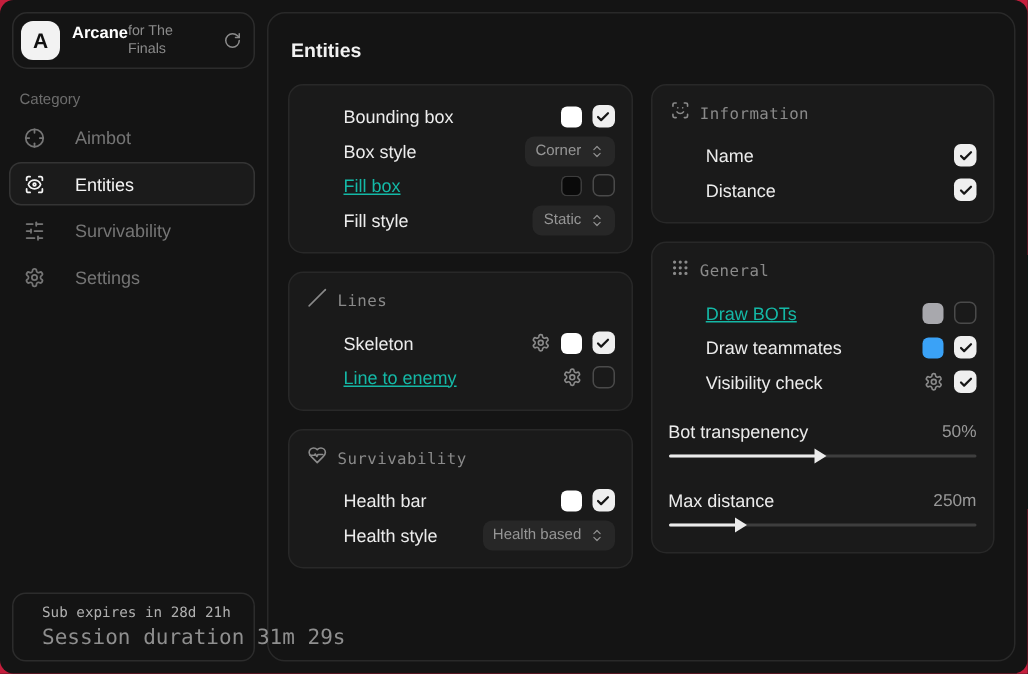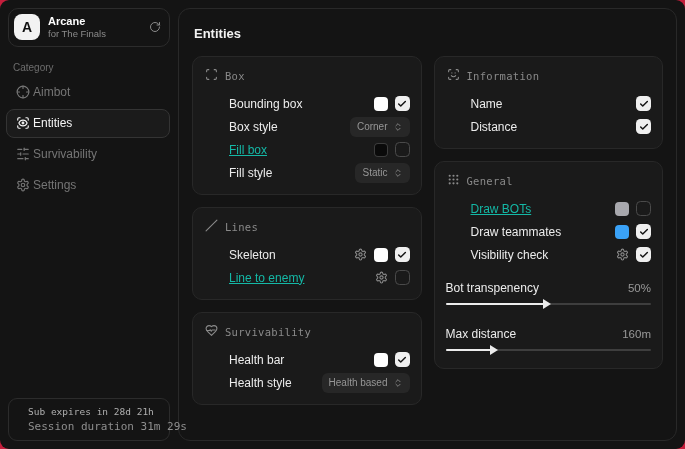--- a/index.html
+++ b/index.html
@@ -6,34 +6,34 @@
     background:#c41e3c;font-family:"Liberation Sans",sans-serif;
     -webkit-font-smoothing:antialiased;}
   .window{position:absolute;inset:0;background:#141414;border-radius:9px;overflow:hidden;display:flex;}
 
   
   .sidebar{width:176px;flex:none;display:flex;flex-direction:column;position:relative;}
   .brand{margin:8px 6px 0 8px;border:1px solid #2c2c2c;border-radius:10px;
     display:flex;align-items:center;gap:8px;padding:5px 8px 5px 5px;}
   .logo{width:26px;height:26px;border-radius:8px;background:#f2f2f2;color:#111;
     font-weight:700;font-size:14px;display:flex;align-items:center;justify-content:center;flex:none;}
-  .brand-text{display:flex;flex-direction:column;min-width:0;}
+  .brand-text{display:flex;flex-direction:row;min-width:0;}
   .brand-title{font-size:11px;font-weight:700;color:#fff;line-height:1.3;}
   .brand-sub{font-size:9.5px;color:#8b8b8b;line-height:1.3;}
   .brand-action{margin-left:auto;color:#8b8b8b;display:flex;cursor:pointer;}
   .category{margin:15px 0 5px 13px;font-size:10px;color:#6d6d6d;}
   .nav{display:flex;flex-direction:column;gap:2px;}
-  .nav-item{margin:0 6px;height:27px;display:flex;align-items:center;gap:3px;padding:0 9px;
+  .nav-item{margin:0 6px;height:27px;display:flex;align-items:center;gap:20px;padding:0 9px;
     border-radius:8px;border:1px solid transparent;color:#757575;font-size:12px;cursor:pointer;}
   .nav-item.active{border-color:#343434;background:#1b1b1b;color:#f5f5f5;}
   .nav-icon{display:flex;}
   .subbox{position:absolute;left:8px;right:6px;bottom:8px;border:1px solid #2c2c2c;
     border-radius:9px;padding:7px 19px;}
   .sub1{font-family:"DejaVu Sans Mono",monospace;font-size:9.5px;color:#b0b0b0;margin-bottom:3px;white-space:nowrap;}
-  .sub2{font-family:"DejaVu Sans Mono",monospace;font-size:11px;color:#8f8f8f;white-space:nowrap;}
+  .sub2{font-family:"DejaVu Sans Mono",monospace;font-size:14px;color:#8f8f8f;white-space:nowrap;}
 
   
   .panel{flex:1;margin:8px 8px 8px 2px;border:1px solid #292929;border-radius:12px;
     padding:10px 13px;overflow:hidden;}
   .panel-title{font-size:13px;font-weight:700;color:#f2f2f2;margin:7px 2px 15px;}
   .cols{display:flex;gap:12px;}
   .col{flex:1;display:flex;flex-direction:column;gap:12px;min-width:0;}
   .card{border:1px solid #282828;border-radius:10px;background:#1a1a1a;padding:9px 11px 10px;}
   .card-head{display:flex;align-items:center;gap:7px;color:#8a8a8a;margin:1px 1px 7px;}
   .card-title{font-family:"DejaVu Sans Mono",monospace;font-size:10.5px;letter-spacing:.3px;}
@@ -195,26 +195,20 @@
       <div class="sub1">Sub expires in 28d 21h</div>
       <div class="sub2">Session duration 31m 29s</div>
     </div>
   </aside>
 
   <main class="panel">
     <div class="panel-title">Entities</div>
     <div class="cols">
       <div class="col" id="col-left">
           <section class="card">
-            <div class="card-head">
-              <span class="card-icon"><svg viewBox="0 0 24 24" width="13" height="13" fill="none" stroke="currentColor" stroke-width="2" stroke-linecap="round" stroke-linejoin="round">
-                  <use href="#i-scan"></use>
-                </svg></span>
-              <span class="card-title">Box</span>
-            </div>
             <div class="row">
               <span class="row-label">Bounding box</span>
               <span class="controls">
                 <span class="swatch" style="background: rgb(255, 255, 255);"></span>
                 <span class="checkbox checked">
                   <svg viewBox="0 0 24 24" width="10" height="10" fill="none" stroke="currentColor" stroke-width="2" stroke-linecap="round" stroke-linejoin="round">
                     <use href="#i-check"></use>
                   </svg>
                 </span>
               </span>
@@ -396,21 +390,21 @@
                 <span class="slider-value">50%</span>
               </div>
               <div class="slider-track">
                 <div class="slider-fill" style="width: 48%;"></div>
                 <div class="slider-thumb" style="left: calc(48% - 1px);"></div>
               </div>
             </div>
             <div class="slider-block">
               <div class="slider-top">
                 <span class="row-label">Max distance</span>
-                <span class="slider-value">160m</span>
+                <span class="slider-value">250m</span>
               </div>
               <div class="slider-track">
                 <div class="slider-fill" style="width: 22%;"></div>
                 <div class="slider-thumb" style="left: calc(22% - 1px);"></div>
               </div>
             </div>
           </section>
         </div>
     </div>
   </main>

